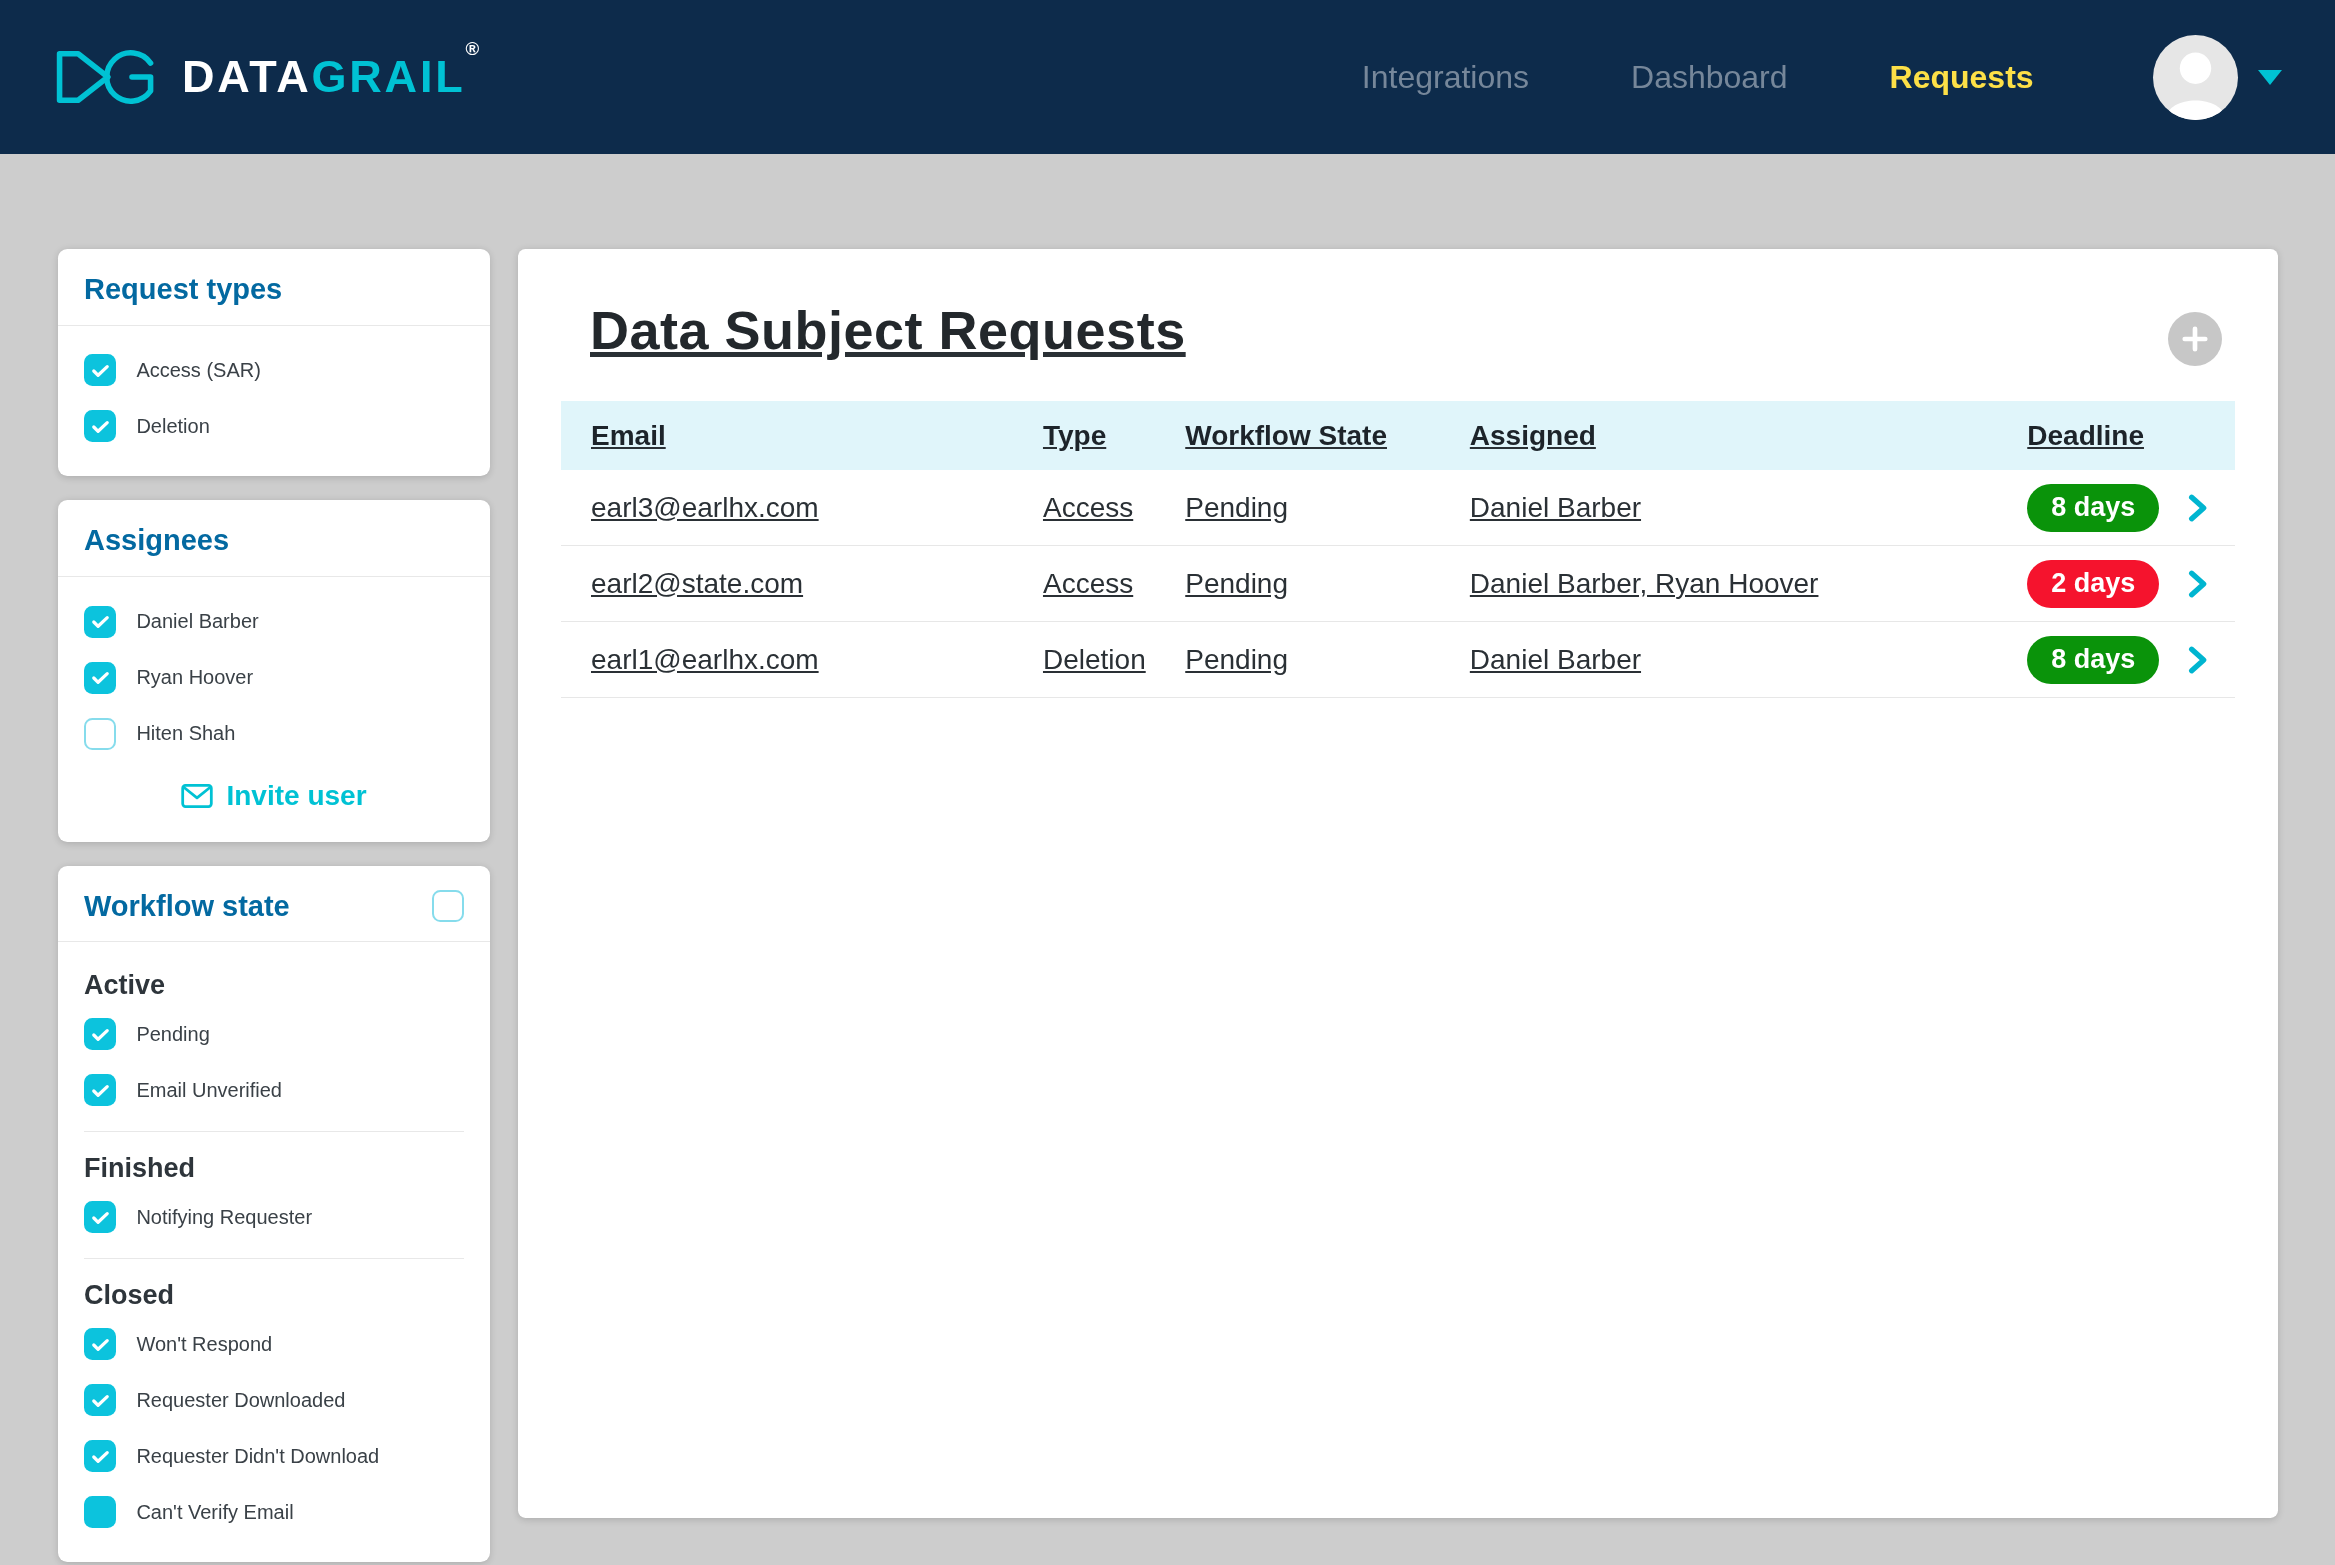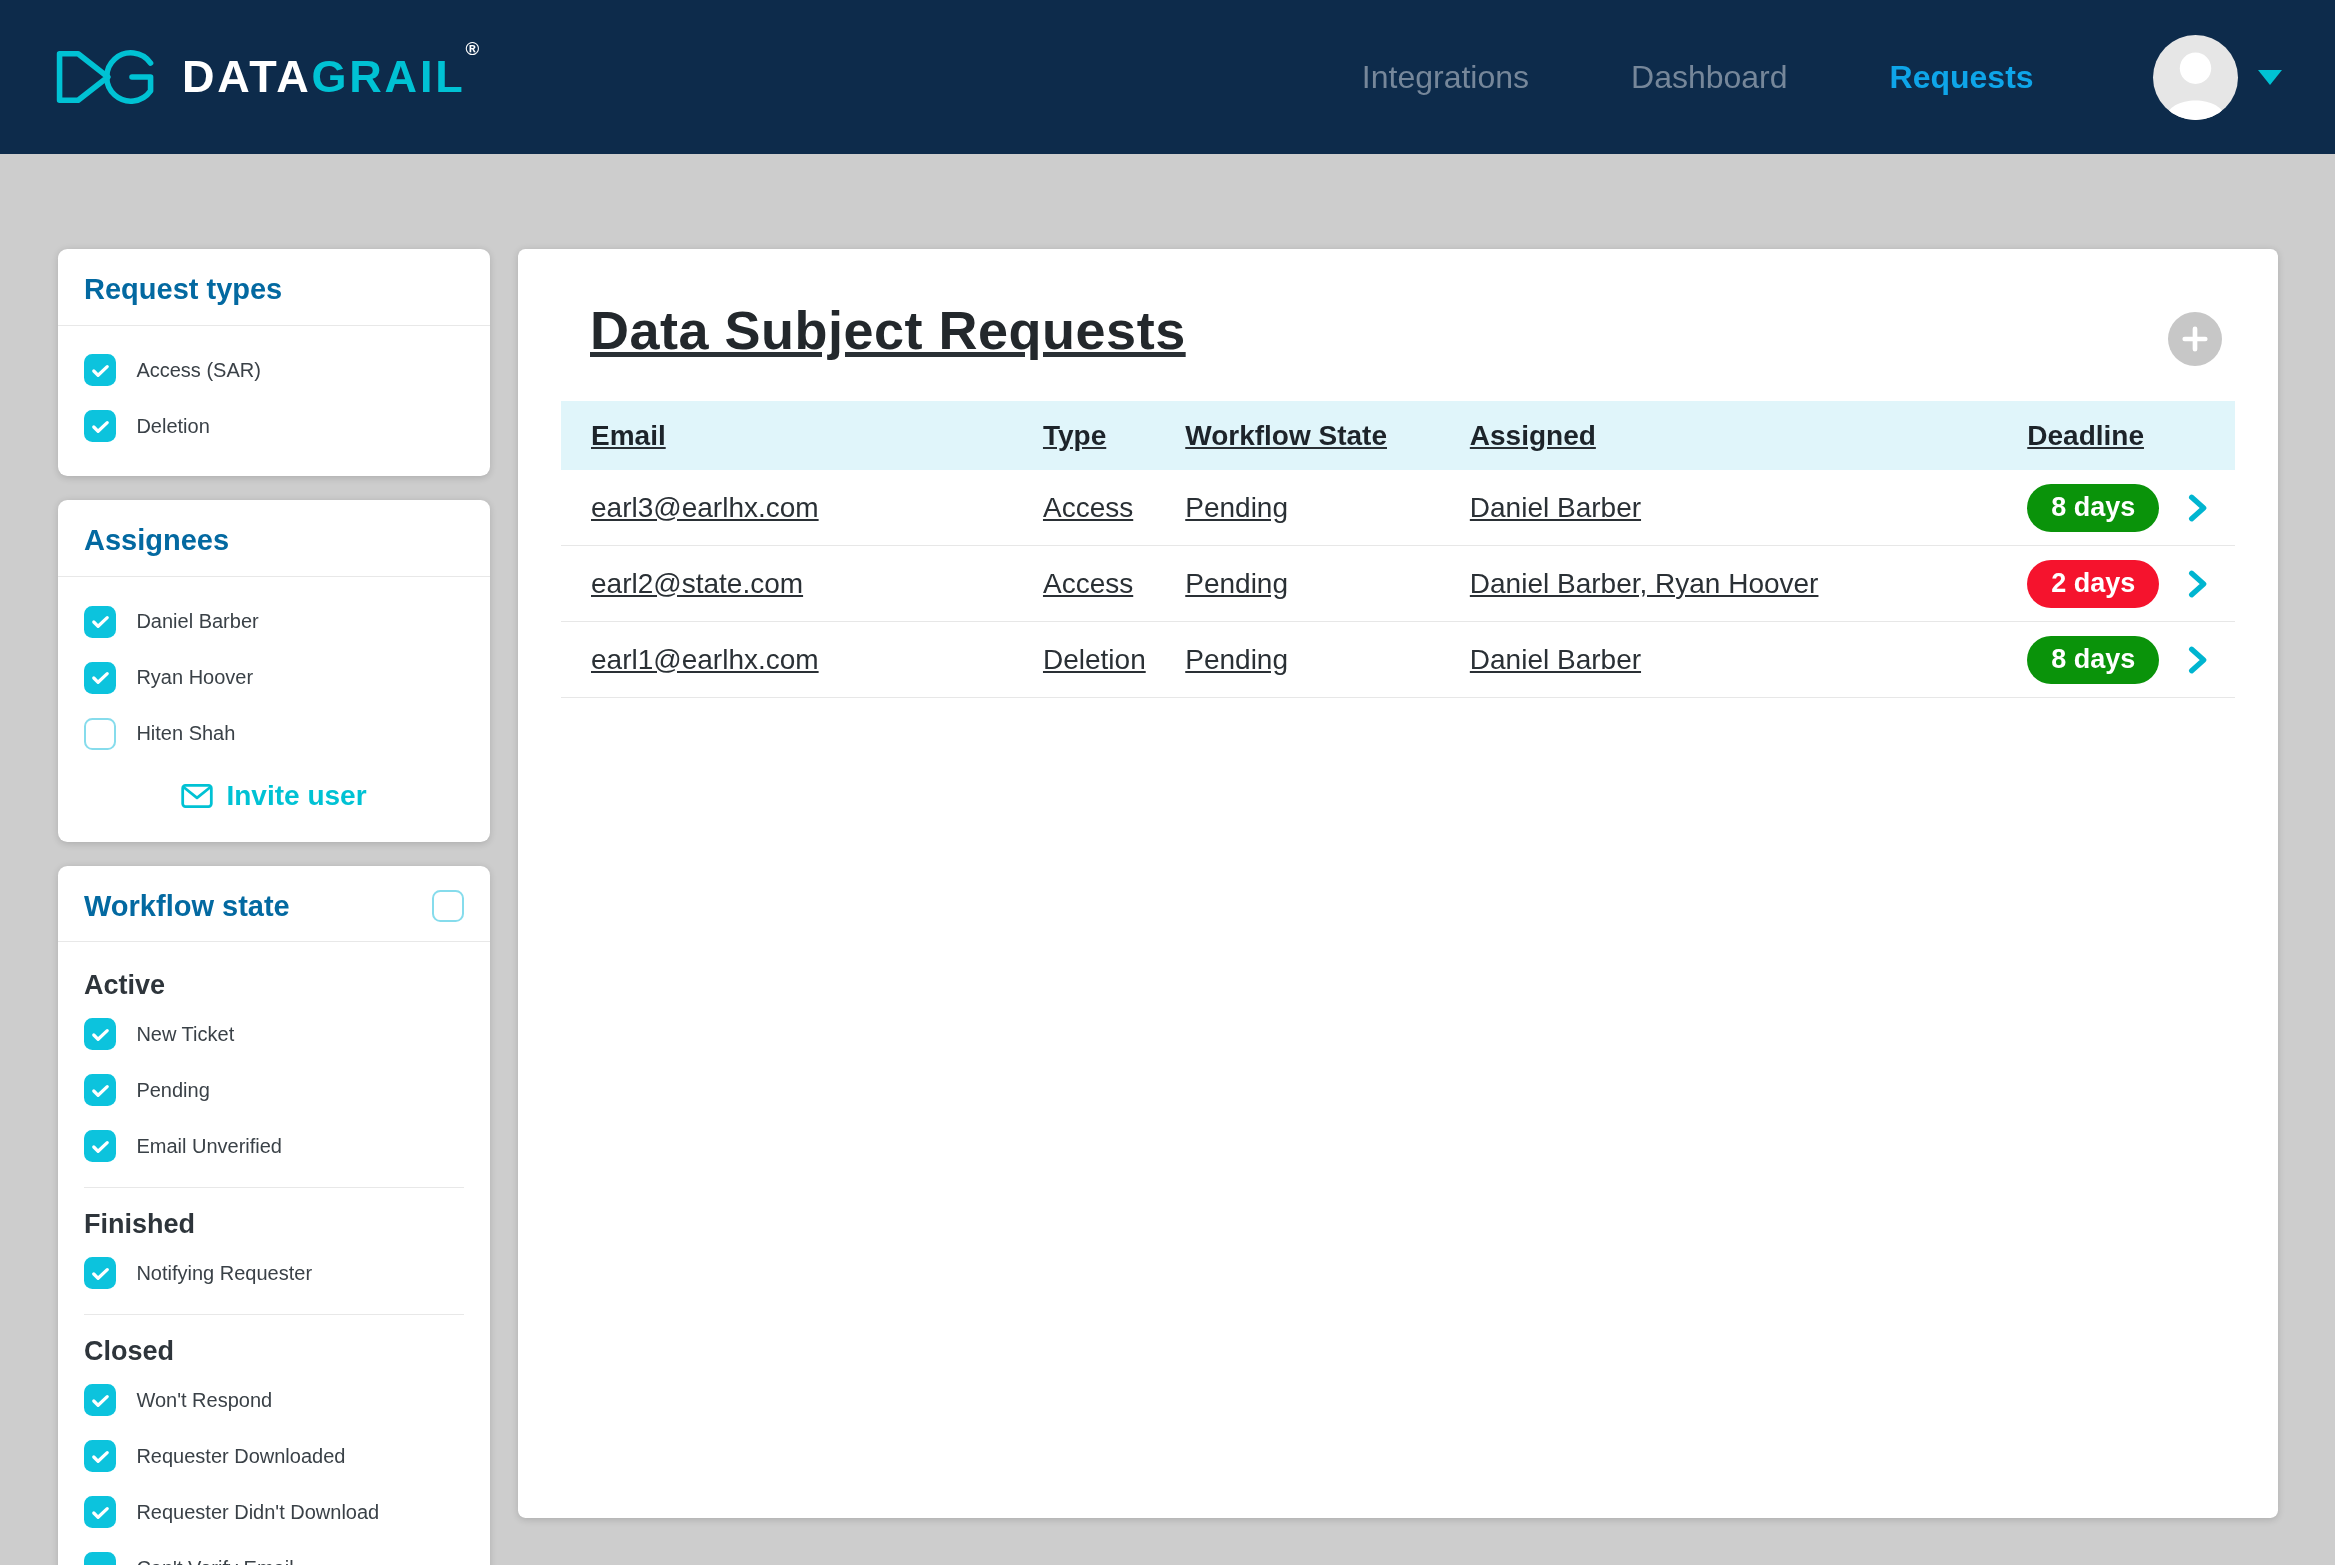--- a/index.html
+++ b/index.html
@@ -18,21 +18,21 @@
     padding:0 54px;
   }
   .brand { display:flex; align-items:center; gap:24px; cursor:pointer; }
   .brand-logo { width:104px; height:58px; }
   .brand-text { font-size:45px; font-weight:700; letter-spacing:2.8px; color:#ffffff; white-space:nowrap; }
   .brand-grail { color:#00c2d4; }
   .brand-reg { font-size:18.6px; color:#ffffff; vertical-align:top; position:relative; top:-13px; letter-spacing:0; }
 
   .nav-links { margin-left:auto; display:flex; align-items:center; gap:102px; }
   .nav-link { font-size:32px; color:#76879a; cursor:pointer; text-decoration:none; }
-  .nav-link.active { color:#0ea5e9; font-weight:700; }
+  .nav-link.active { color:#fde047; font-weight:700; }
 
   .account { display:flex; align-items:center; gap:20.4px; margin-left:119px; cursor:pointer; }
   .avatar { width:85px; height:85px; border-radius:50%; background:#e6e6e6; overflow:hidden; display:flex; align-items:flex-end; justify-content:center; }
   .avatar svg { width:85px; height:85px; }
   .caret-down { width:0; height:0; border-left:12px solid transparent; border-right:12px solid transparent; border-top:15px solid #00c2d4; }
 
   
   .page { display:flex; align-items:flex-start; padding:95px 58px 0 58px; gap:28px; }
   .sidebar { width:432px; flex:0 0 432px; }
 
@@ -181,28 +181,20 @@
     </section>
 
     <section class="card side-card">
       <div class="card-head">
         <span class="card-title">Workflow state</span>
         <span class="cb unchecked"></span>
       </div>
       <div class="card-body">
 
         <div class="group-label">Active</div>
-        <label class="cb-row">
-          <span class="cb checked">
-              <svg viewBox="0 0 24 24">
-                <path d="M5 12.5l4.5 4.5L19 8" stroke="#fff" stroke-width="3.4" fill="none" stroke-linecap="round" stroke-linejoin="round"></path>
-              </svg>
-            </span>
-          <span class="cb-label">New Ticket</span>
-        </label>
         <label class="cb-row">
           <span class="cb checked">
               <svg viewBox="0 0 24 24">
                 <path d="M5 12.5l4.5 4.5L19 8" stroke="#fff" stroke-width="3.4" fill="none" stroke-linecap="round" stroke-linejoin="round"></path>
               </svg>
             </span>
           <span class="cb-label">Pending</span>
         </label>
         <label class="cb-row">
           <span class="cb checked">

